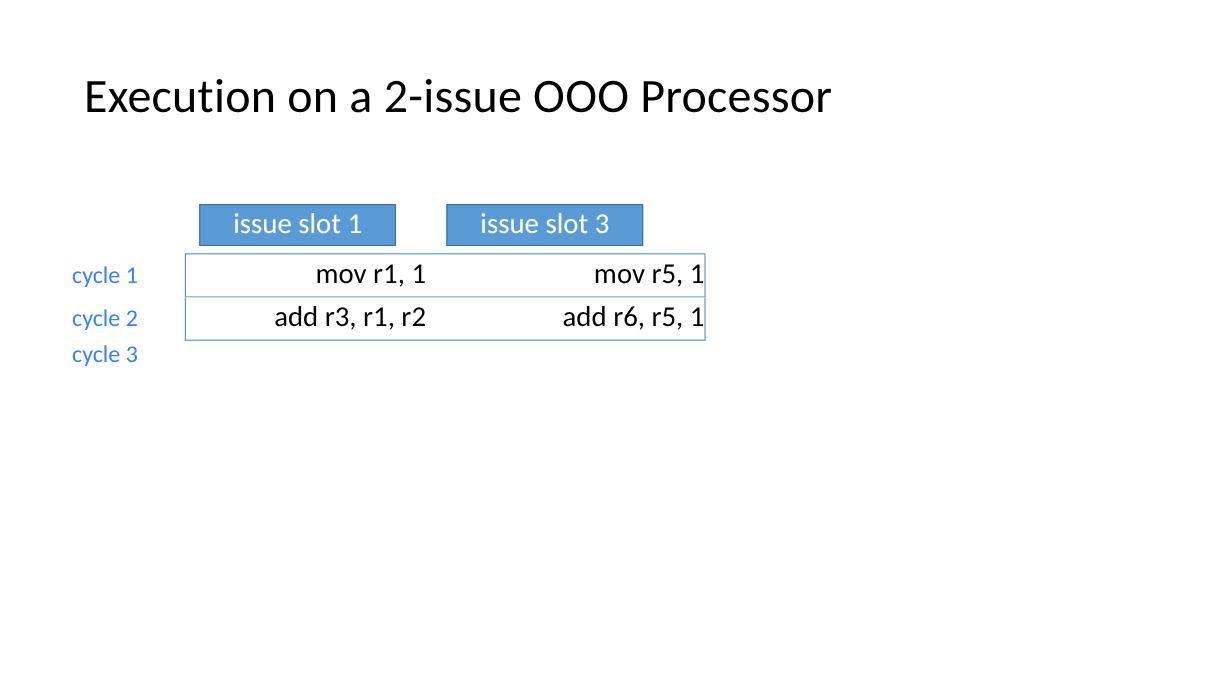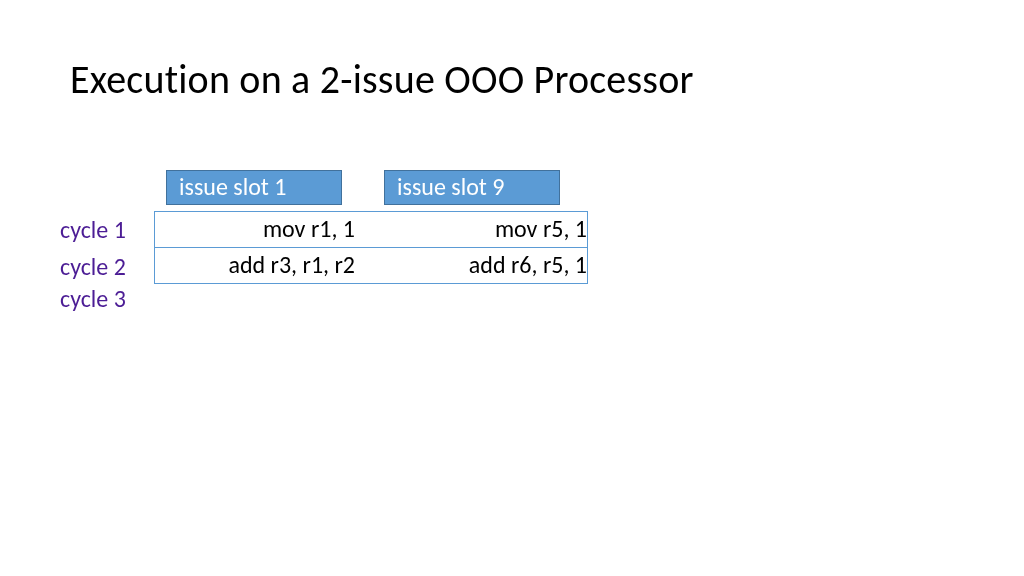--- a/index.html
+++ b/index.html
@@ -33,32 +33,32 @@
     display: flex;
     margin-left: 106px;
     gap: 42px;
     margin-bottom: 6px;
   }
   .slot-header {
     background: #5b9bd5;
     border: 1.5px solid #41719c;
     color: #ffffff;
     font-size: 24px;
-    padding: 1px 0 3px 12px;
+    padding: 1px 0 3px 0;
     width: 162px;
-    text-align: left;
+    text-align: center;
   }
   .row {
     display: flex;
     align-items: center;
   }
   .cycle-label {
     width: 88px;
-    font-size: 24px;
-    color: #4c1d95;
+    font-size: 20px;
+    color: #3b82f6;
     padding-right: 6px;
   }
   .cells {
     display: flex;
     border: 1.5px solid #5b9bd5;
     border-top: none;
     background: #fff;
   }
   .row:first-of-type .cells,
   .first-row .cells {
@@ -81,21 +81,21 @@
 <body>
 
 <div class="slide">
 
   <div class="title">Execution on a 2-issue OOO Processor</div>
 
   <div class="diagram">
 
     <div class="slot-headers">
       <div class="slot-header">issue slot 1</div>
-      <div class="slot-header">issue slot 9</div>
+      <div class="slot-header">issue slot 3</div>
     </div>
 
     <div class="row first-row">
       <div class="cycle-label">cycle 1</div>
       <div class="cells">
         <div class="cell">mov r1, 1</div>
         <div class="cell">mov r5, 1</div>
       </div>
     </div>
 

